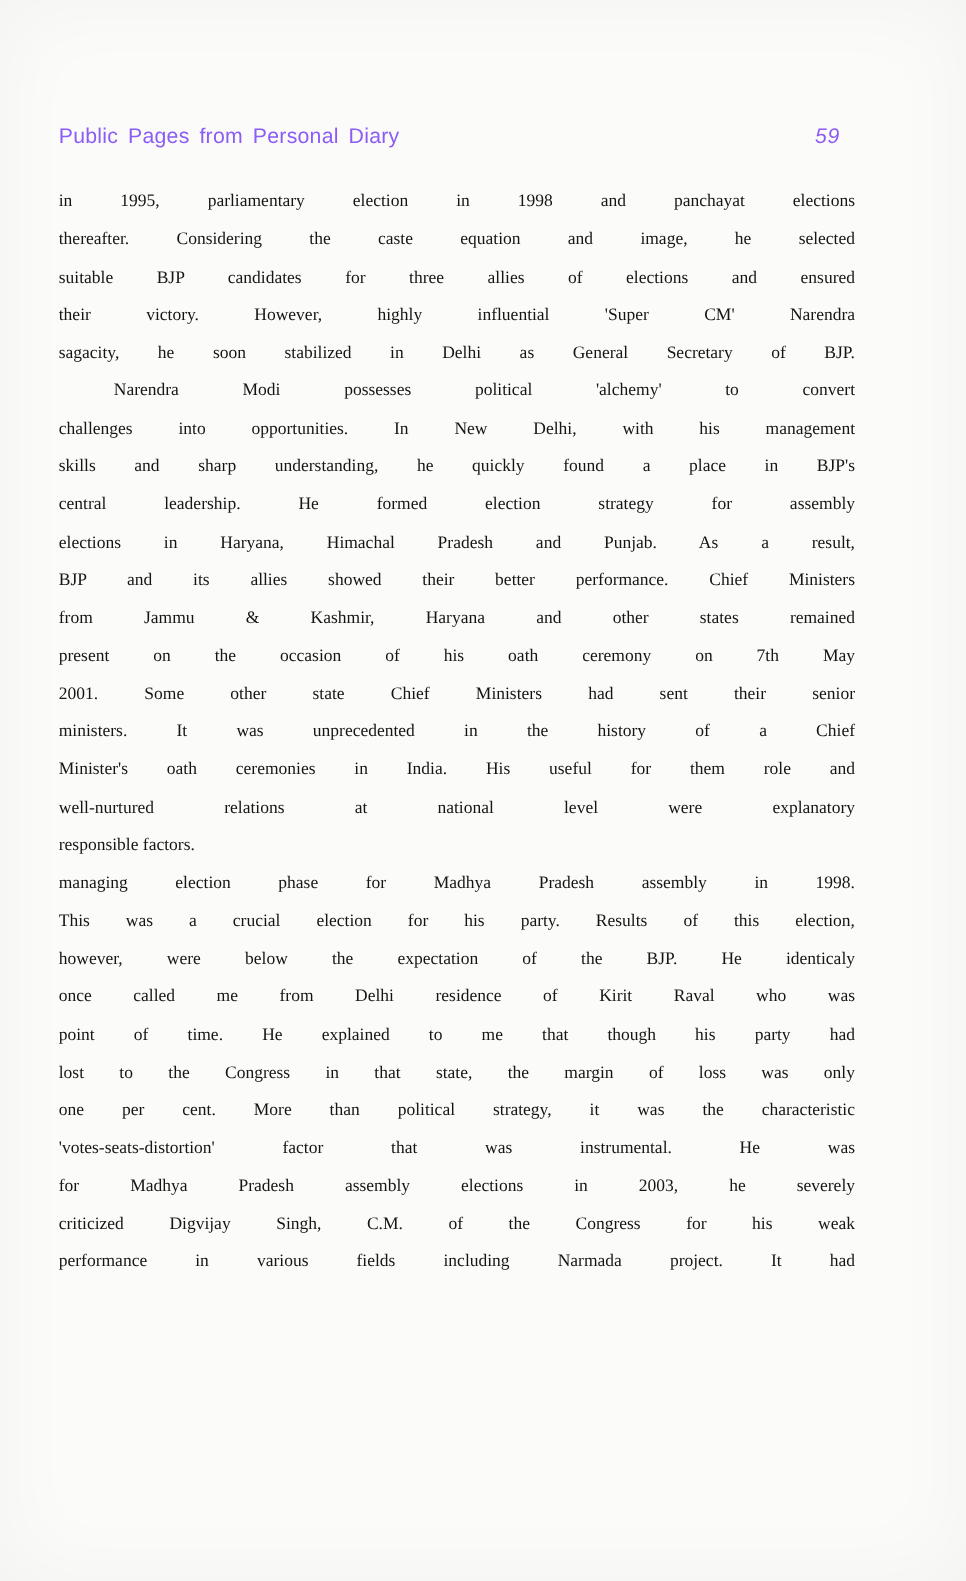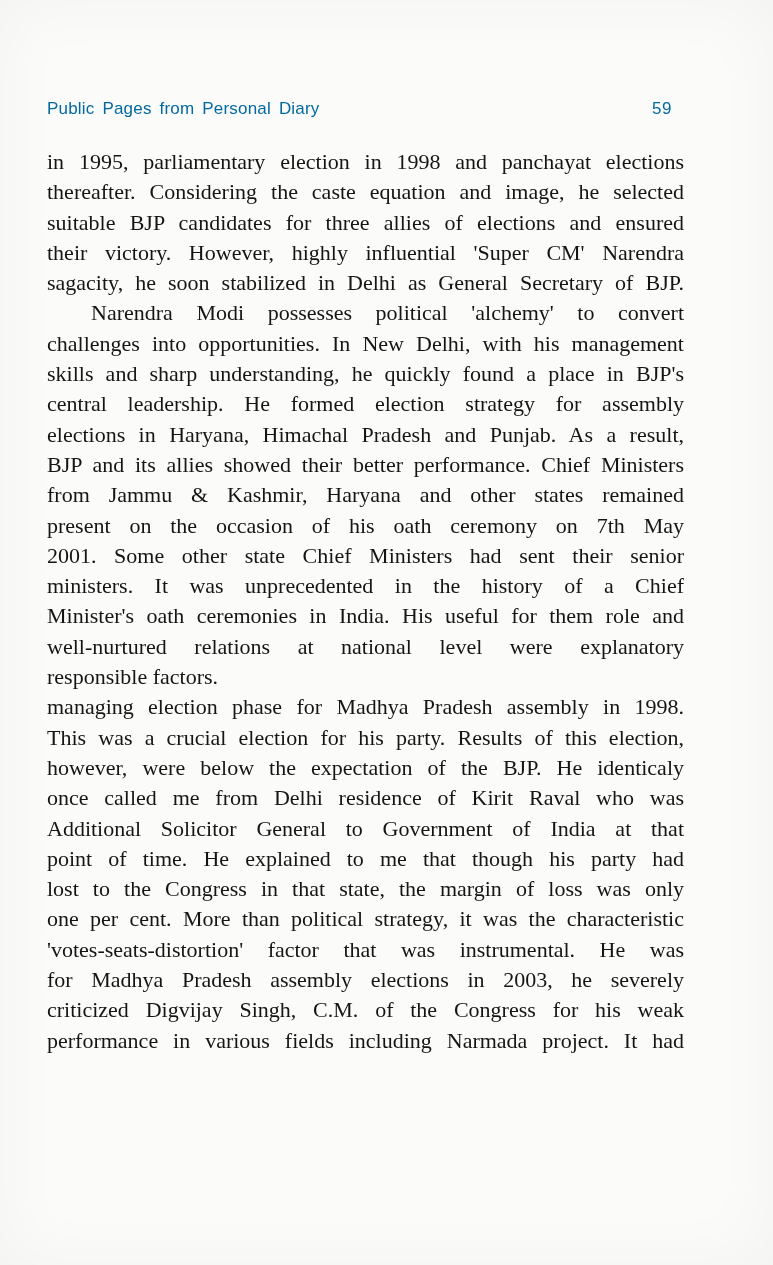--- a/index.html
+++ b/index.html
@@ -26,28 +26,29 @@
     font-family: "Liberation Sans", sans-serif;
     font-size: 17px;
     color: #2b2b2b;
   }
   .header .running-title {
     word-spacing: 3px;
     letter-spacing: 0.2px;
   }
   .header .page-number {
     letter-spacing: 0.5px;
+    font-style: italic;
   }
   .body-text {
     position: absolute;
     left: 47px;
     top: 147px;
     width: 637px;
     font-family: "Liberation Serif", serif;
-    font-size: 22px;
+    font-size: 14px;
     color: #151515;
     text-rendering: optimizeLegibility;
   }
   .paragraph { margin: 0; }
   .line {
     line-height: 30.3px;
     height: 30.3px;
     overflow: hidden;
     text-align: justify;
     text-align-last: justify;
@@ -56,21 +57,21 @@
     text-align-last: left;
   }
   .line.indent {
     text-indent: 44px;
   }
 </style>
 </head>
 <body>
 
 <div class="page" style="background: rgb(251, 251, 249);">
-  <div class="header" style="color: #0369a1; gap: 32px;">
+  <div class="header" style="color: #8b5cf6; gap: 32px;">
     <span class="running-title">Public Pages from Personal Diary</span>
     <span class="page-number">59</span>
   </div>
   <div class="body-text" style="color: rgb(21, 21, 21);">
     <div class="paragraph">
         <div class="line">in 1995, parliamentary election in 1998 and panchayat elections</div>
         <div class="line">thereafter. Considering the caste equation and image, he selected</div>
         <div class="line">suitable BJP candidates for three allies of elections and ensured</div>
         <div class="line">their victory. However, highly influential 'Super CM' Narendra</div>
         <div class="line">sagacity, he soon stabilized in Delhi as General Secretary of BJP.</div>
@@ -88,21 +89,20 @@
         <div class="line">ministers. It was unprecedented in the history of a Chief</div>
         <div class="line">Minister's oath ceremonies in India. His useful for them role and</div>
         <div class="line">well-nurtured relations at national level were explanatory</div>
         <div class="line last">responsible factors.</div>
       </div>
     <div class="paragraph">
         <div class="line">managing election phase for Madhya Pradesh assembly in 1998.</div>
         <div class="line">This was a crucial election for his party. Results of this election,</div>
         <div class="line">however, were below the expectation of the BJP. He identicaly</div>
         <div class="line">once called me from Delhi residence of Kirit Raval who was</div>
-        <div class="line">Additional Solicitor General to Government of India at that</div>
         <div class="line">point of time. He explained to me that though his party had</div>
         <div class="line">lost to the Congress in that state, the margin of loss was only</div>
         <div class="line">one per cent. More than political strategy, it was the characteristic</div>
         <div class="line">'votes-seats-distortion' factor that was instrumental. He was</div>
         <div class="line">for Madhya Pradesh assembly elections in 2003, he severely</div>
         <div class="line">criticized Digvijay Singh, C.M. of the Congress for his weak</div>
         <div class="line">performance in various fields including Narmada project. It had</div>
       </div>
   </div>
 </div>

